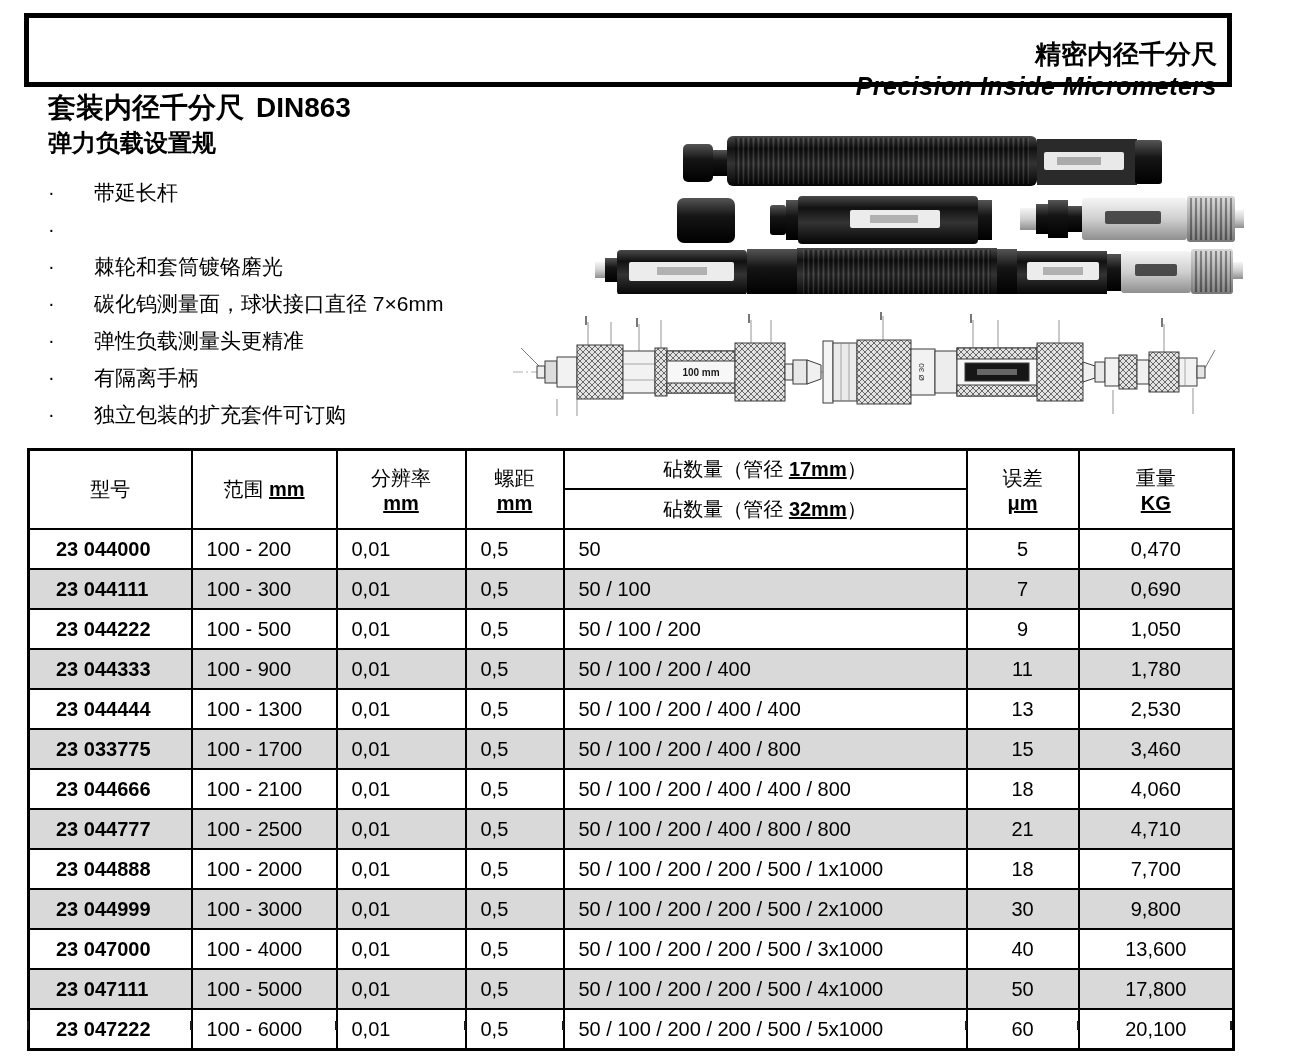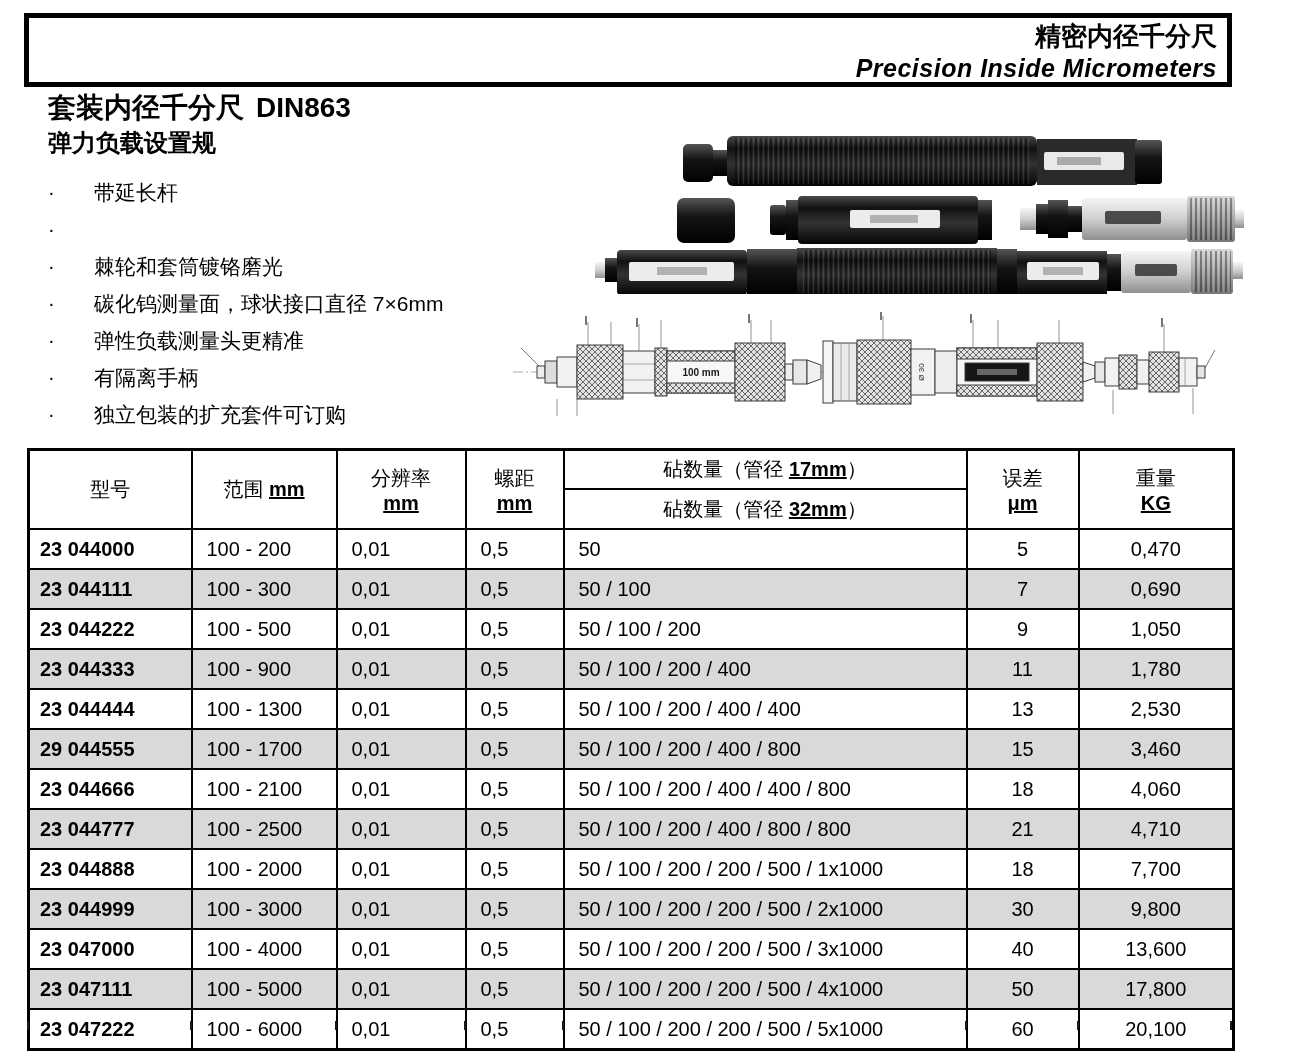--- a/index.html
+++ b/index.html
@@ -4,21 +4,21 @@
 <style>
   html,body{margin:0;padding:0;}
   body{
     width:1300px;height:1059px;background:#ffffff;position:relative;
     font-family:"Liberation Sans", sans-serif;color:#000;overflow:hidden;
   }
   
   .header-box{
     position:absolute;left:24px;top:13px;width:1208px;height:74px;
     border:5px solid #000;box-sizing:border-box;
-    text-align:right;padding:2px 10px 0 0;
+    text-align:right;padding:20px 10px 0 0;
   }
   .title-zh{font-size:26px;font-weight:bold;line-height:32px;}
   .title-en{font-size:25px;font-weight:bold;font-style:italic;line-height:33px;letter-spacing:0.5px;}
   
   .intro{position:absolute;left:48px;top:92px;width:480px;}
   .intro-title{font-size:28px;font-weight:bold;line-height:32px;}
   .intro-title .code{margin-left:12px;}
   .intro-sub{font-size:24px;font-weight:bold;line-height:34px;margin-top:2px;}
   .bullets{margin-top:14px;}
   .bullet{display:flex;font-size:21px;line-height:37px;}
@@ -35,21 +35,21 @@
     font-weight:normal;font-size:20px;text-align:center;vertical-align:middle;
     padding:0;background:#fff;
   }
   thead tr.h1 th{height:37px;}
   thead tr.h2 th{height:38px;}
   .u{font-weight:bold;text-decoration:underline;}
   tbody td{
     height:38px;font-size:20px;text-align:left;vertical-align:middle;
     padding:0 4px 0 14px;white-space:nowrap;overflow:hidden;
   }
-  tbody td.col-model{font-weight:bold;padding-left:10px;}
+  tbody td.col-model{font-weight:bold;padding-left:26px;}
   tbody td.col-error,tbody td.col-weight{text-align:center;padding:0;}
   tbody tr.alt{background:var(--alt-row,#d9d9d9);}
   
   .stubs{position:absolute;left:27px;top:1021px;width:1205px;height:9px;}
   .stubs span{position:absolute;top:0;width:2px;height:9px;background:#1a1a1a;}
 </style>
 </head>
 <body>
 
 <div class="header-box">
@@ -348,21 +348,21 @@
         <tr>
           <td class="col-model">23 044444</td>
           <td class="col-range">100 - 1300</td>
           <td class="col-resolution">0,01</td>
           <td class="col-pitch">0,5</td>
           <td class="col-anvils">50 / 100 / 200 / 400 / 400</td>
           <td class="col-error">13</td>
           <td class="col-weight">2,530</td>
         </tr>
         <tr class="alt">
-          <td class="col-model">29 044555</td>
+          <td class="col-model">23 033775</td>
           <td class="col-range">100 - 1700</td>
           <td class="col-resolution">0,01</td>
           <td class="col-pitch">0,5</td>
           <td class="col-anvils">50 / 100 / 200 / 400 / 800</td>
           <td class="col-error">15</td>
           <td class="col-weight">3,460</td>
         </tr>
         <tr>
           <td class="col-model">23 044666</td>
           <td class="col-range">100 - 2100</td>

